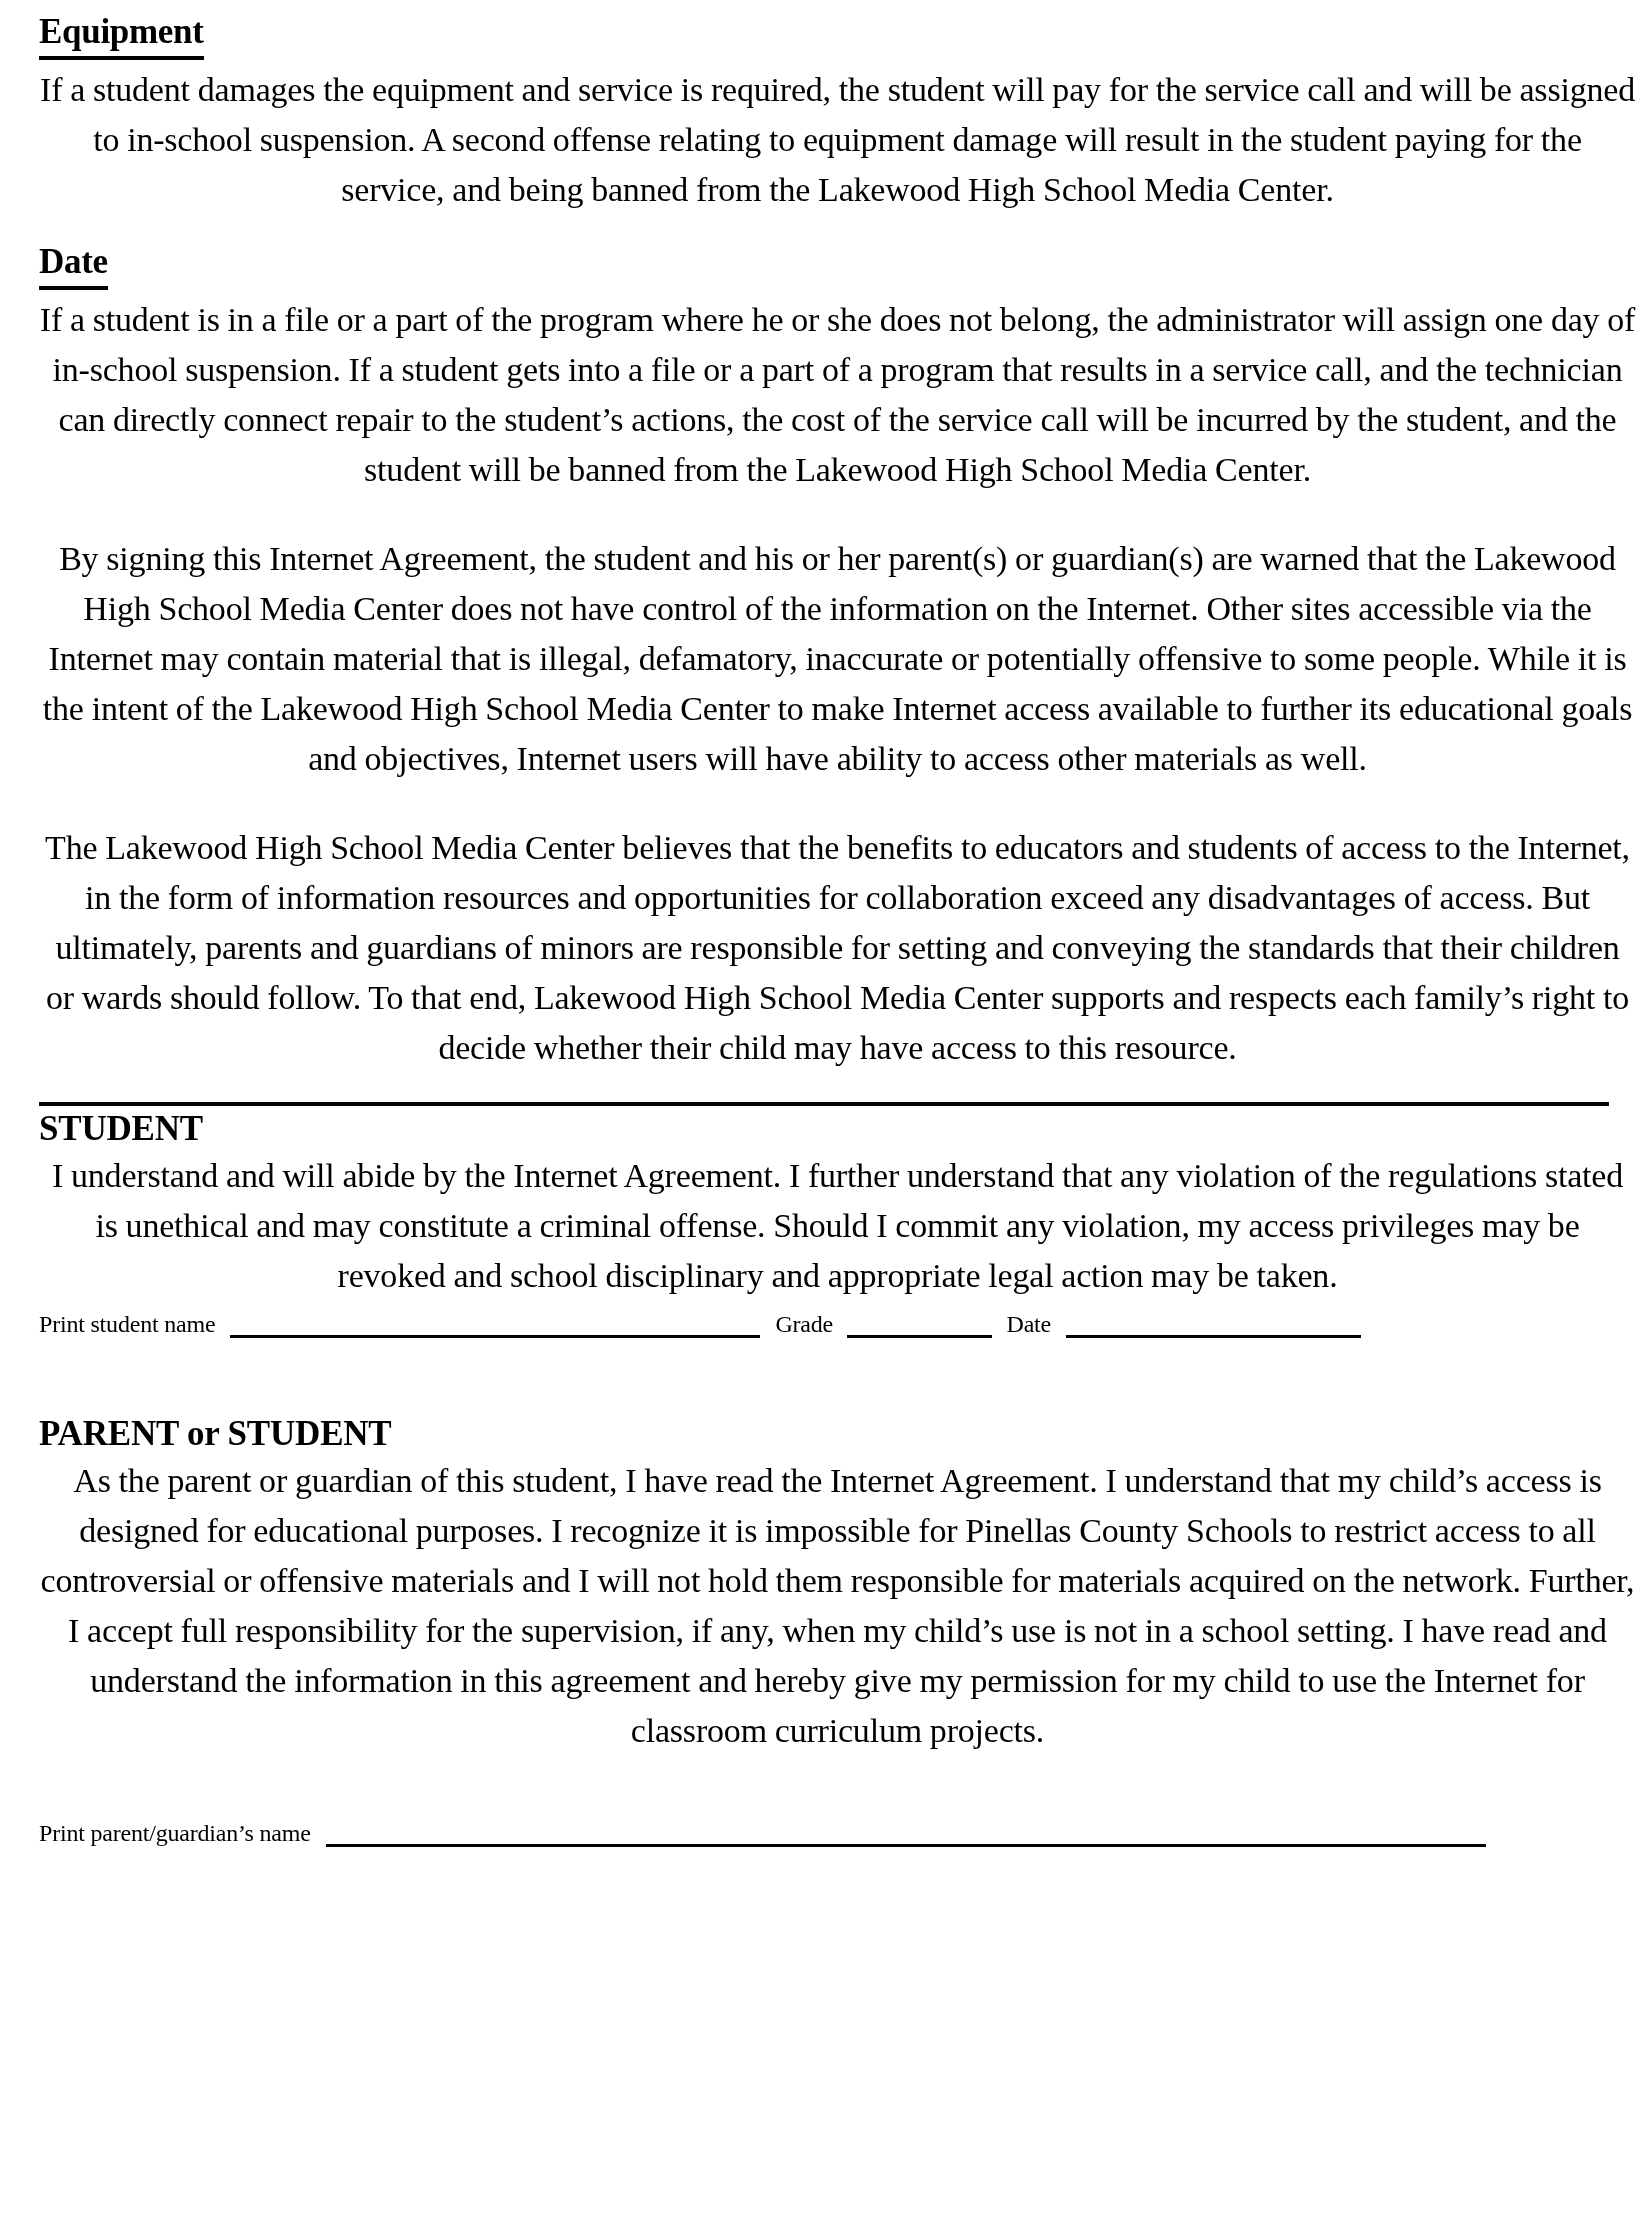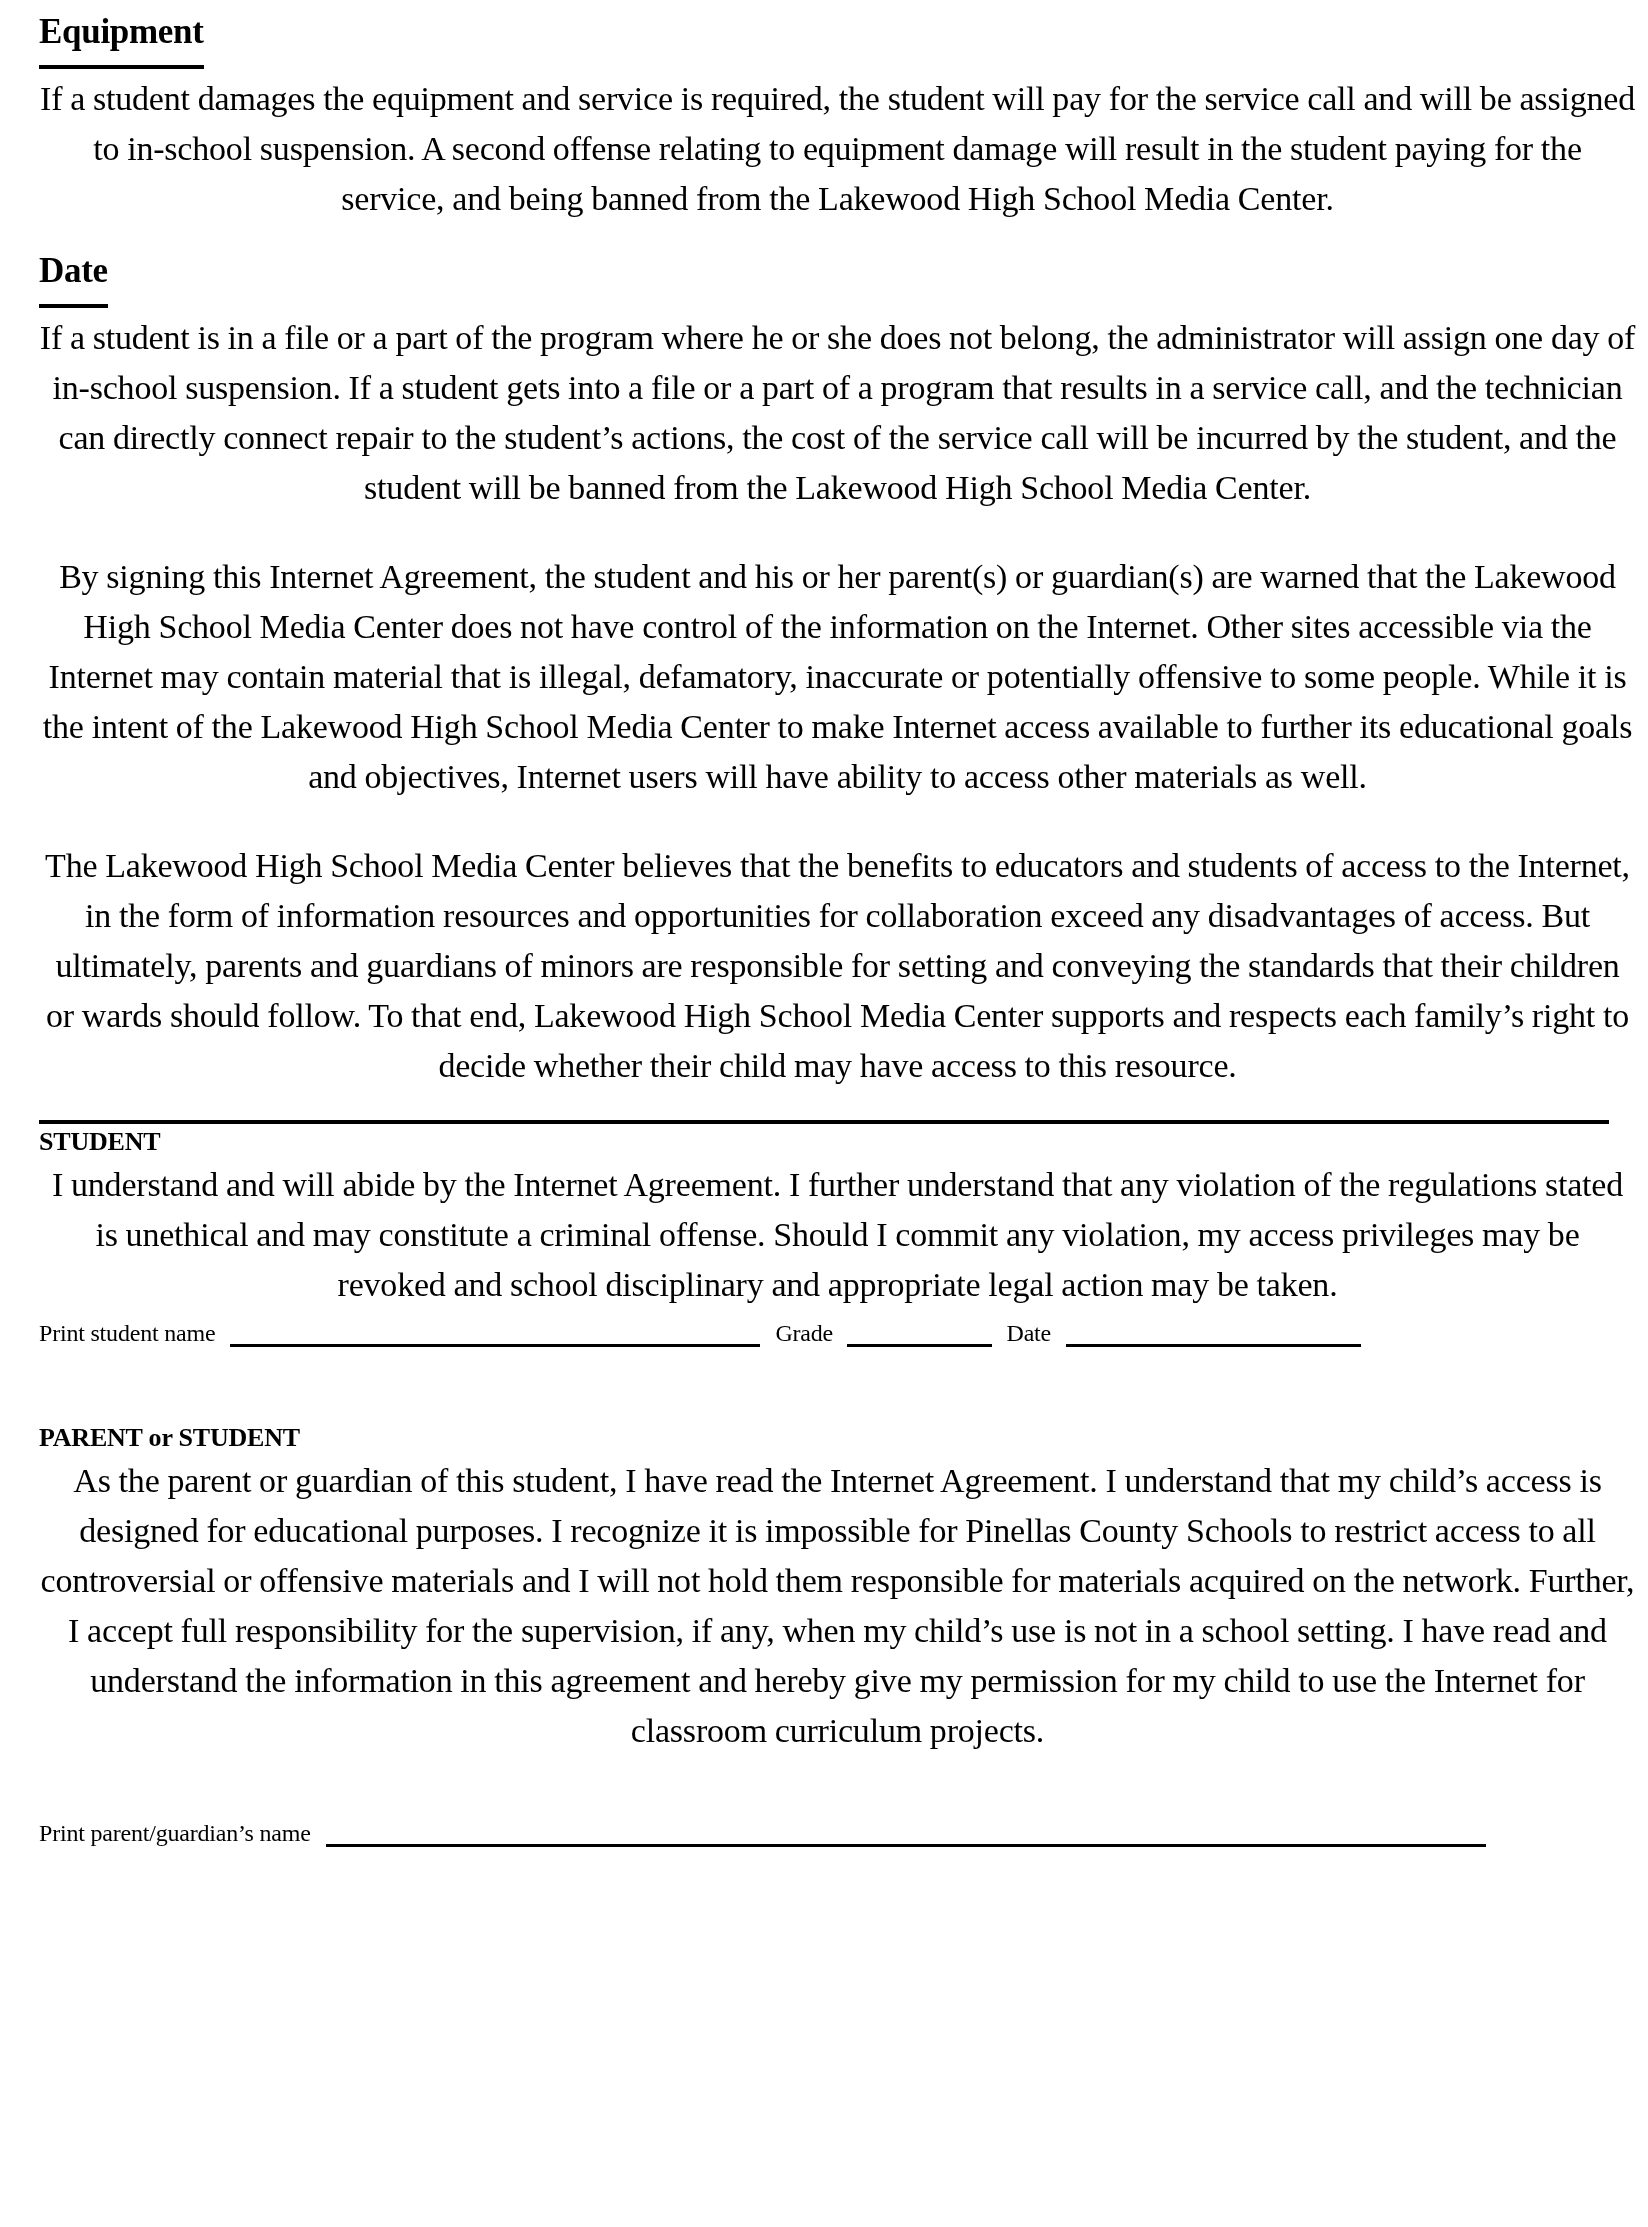--- a/index.html
+++ b/index.html
@@ -29,25 +29,25 @@
   }
 
   
   .sec-heading {
     font-size: 35px;
     font-weight: bold;
     line-height: 1.0;
     margin: 0;
     display: inline-block;
     border-bottom: 4.2px solid #000;
-    padding-bottom: 16px;
+    padding-bottom: 7px;
     letter-spacing: -0.3px;
   }
   .sec-heading-plain {
-    font-size: 26px;
+    font-size: 35px;
     font-weight: bold;
     line-height: 1.0;
     margin: 0;
     display: inline-block;
     letter-spacing: -0.2px;
   }
   .body-para {
     font-size: 34px;
     line-height: 50px;
     margin: 0;

